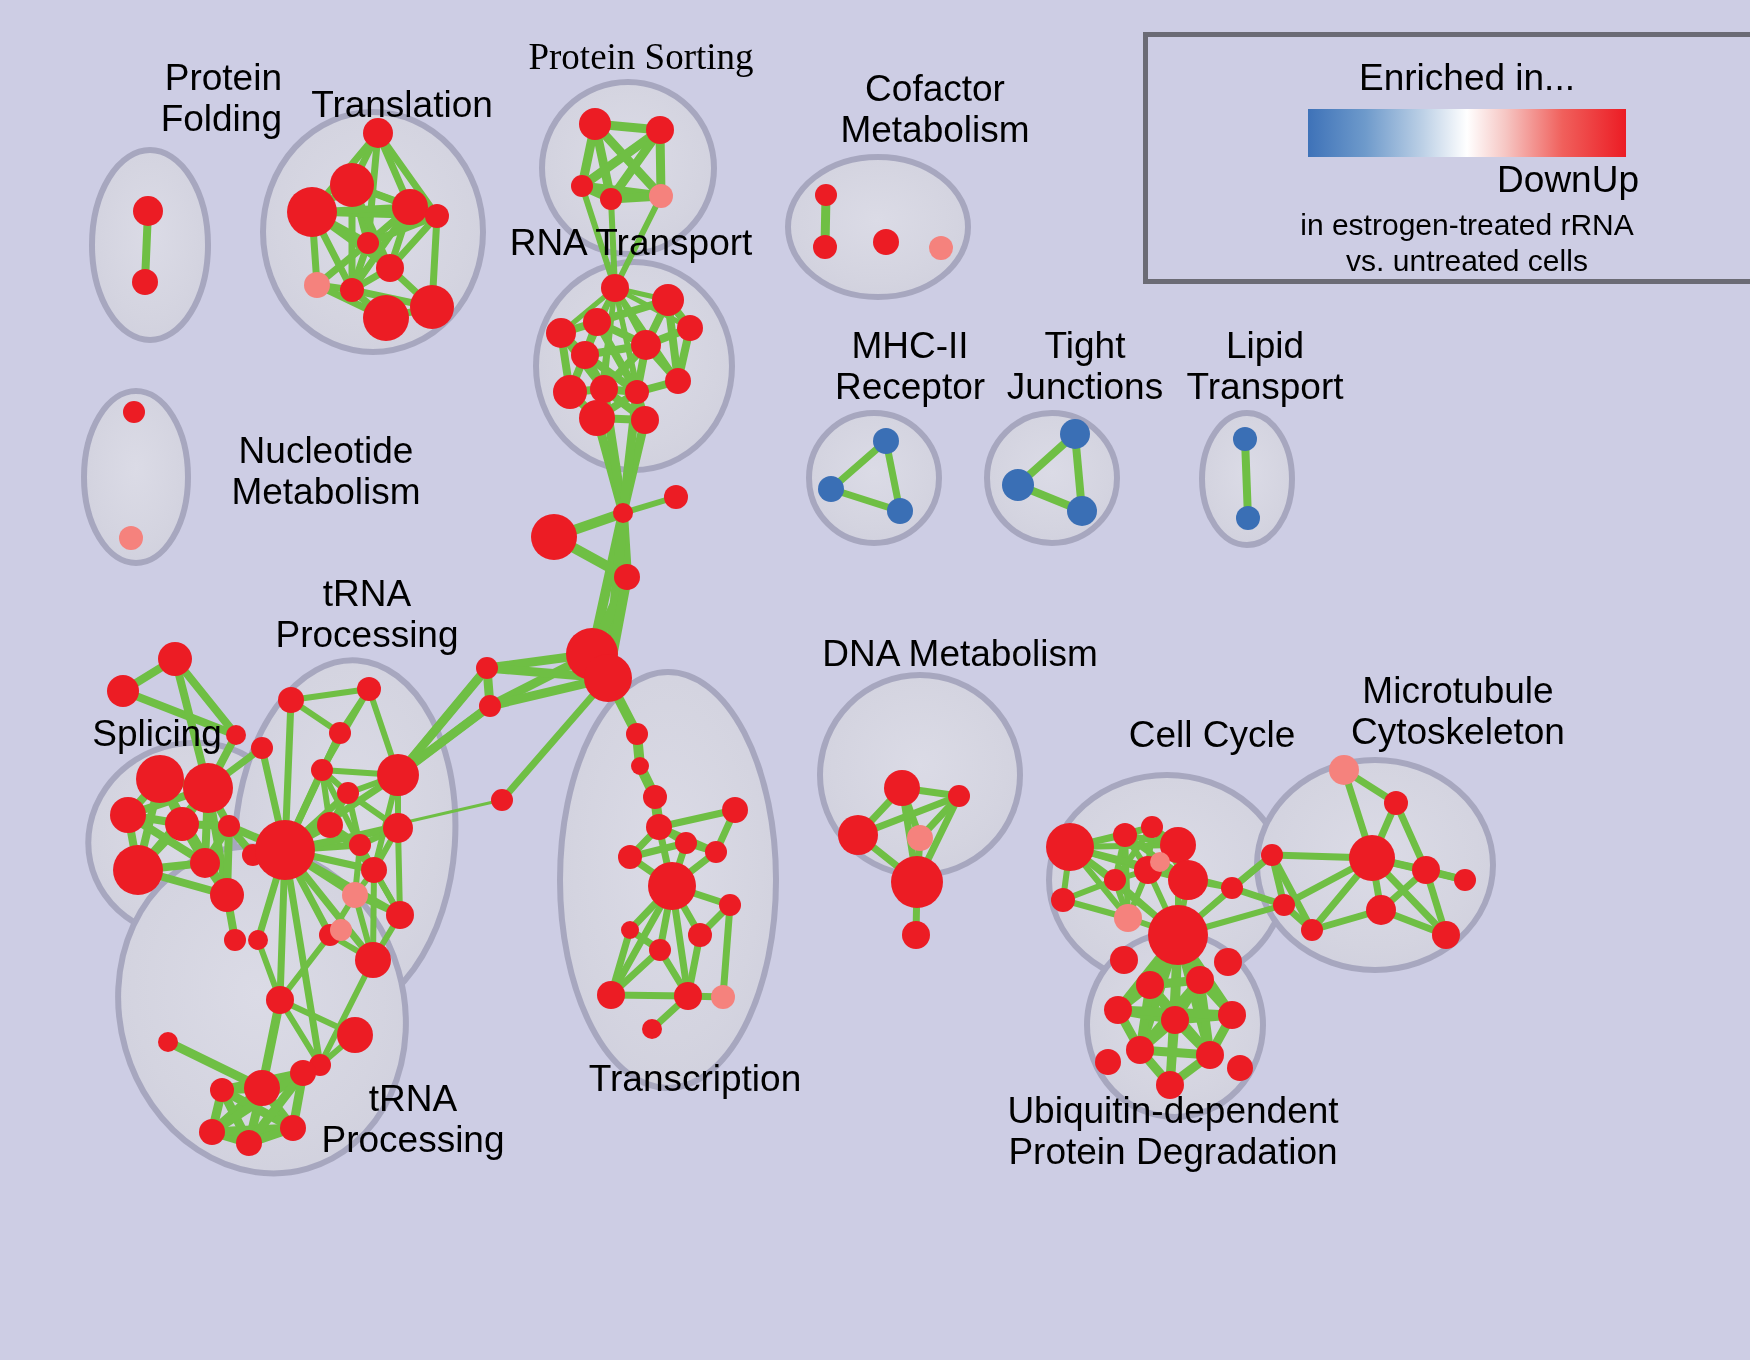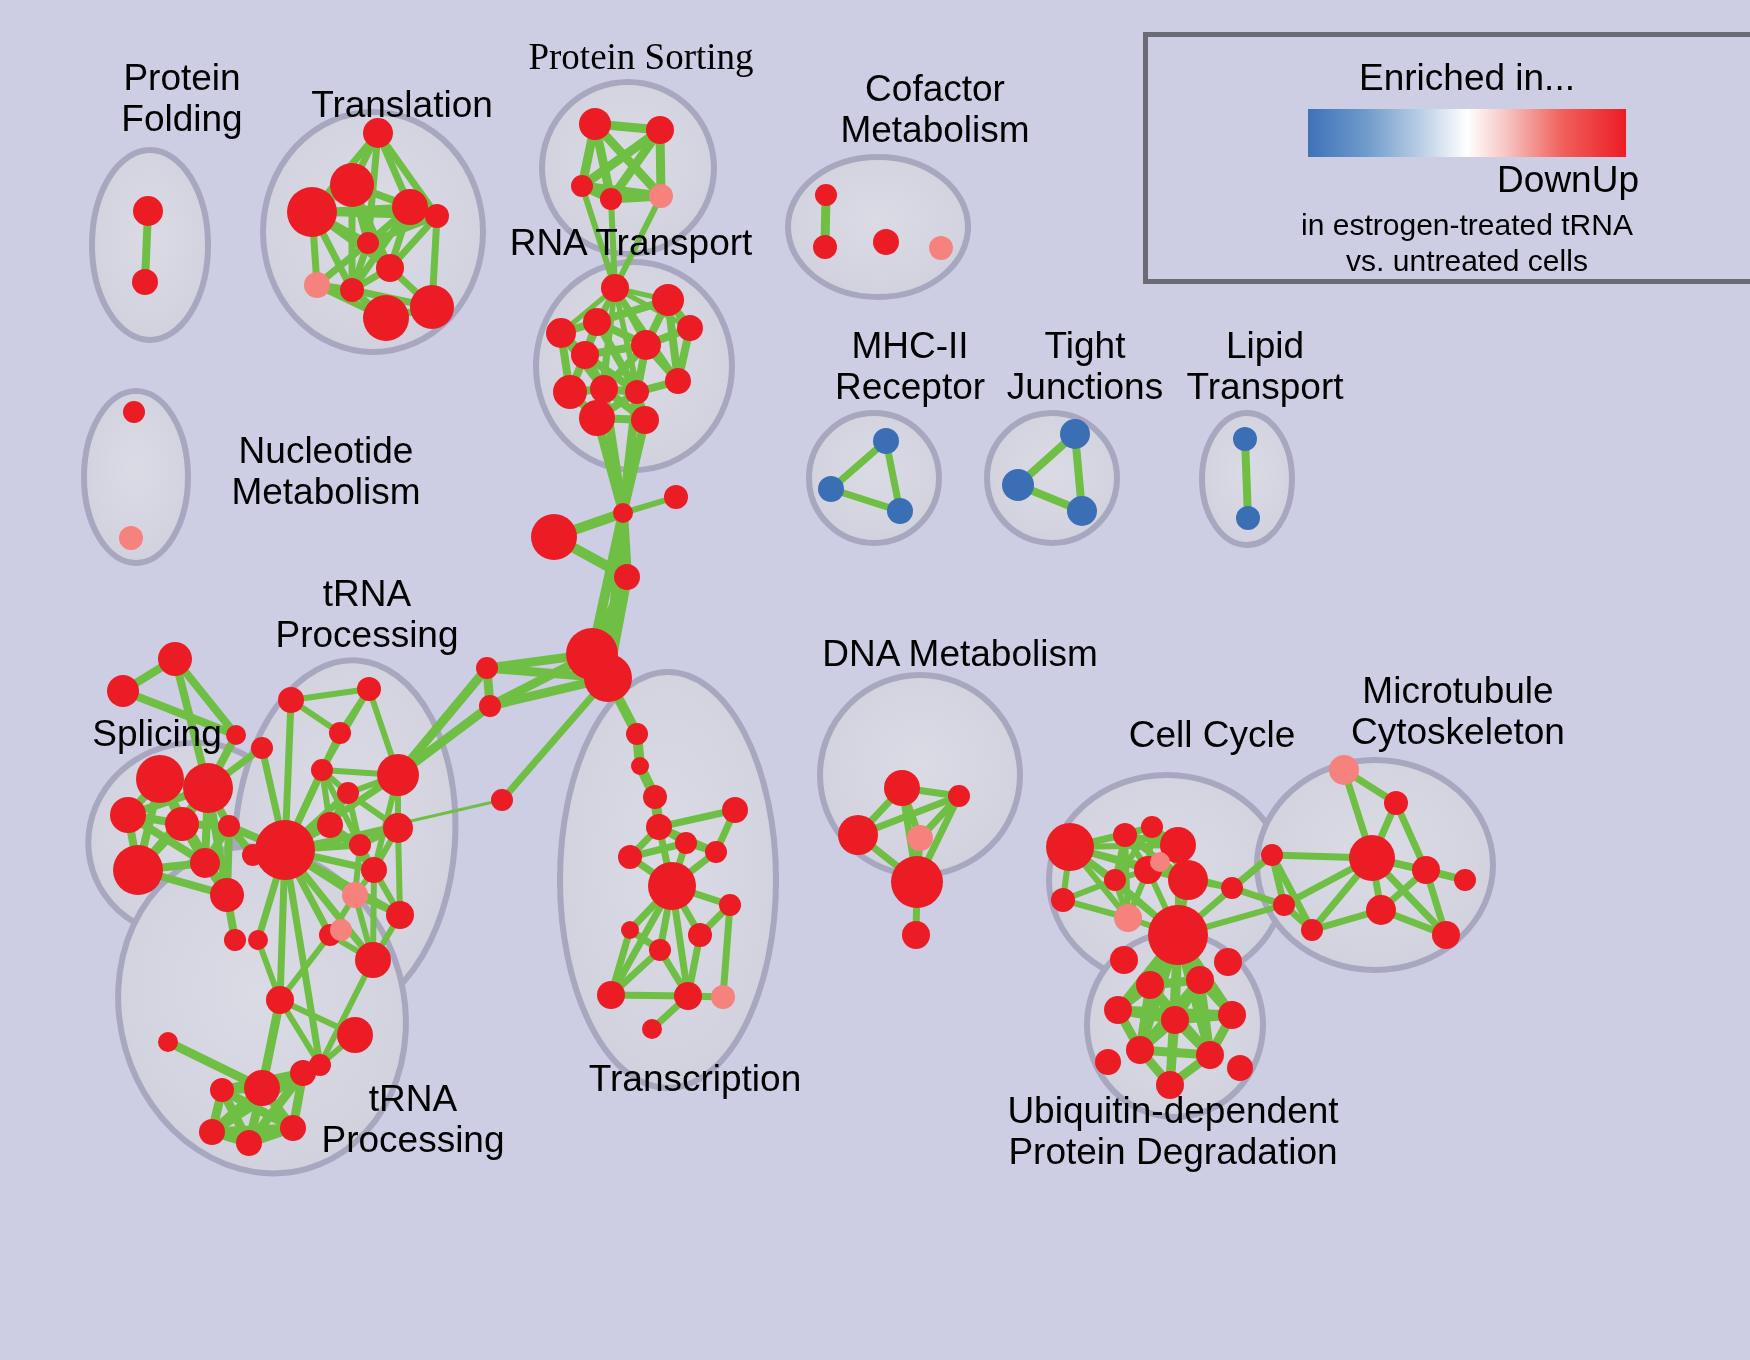--- a/index.html
+++ b/index.html
@@ -662,21 +662,21 @@
       <circle cx="1140" cy="1050" r="14" fill="#ec1c24"></circle>
       <circle cx="1210" cy="1055" r="14" fill="#ec1c24"></circle>
       <circle cx="1170" cy="1085" r="14" fill="#ec1c24"></circle>
       <circle cx="1124" cy="960" r="14" fill="#ec1c24"></circle>
       <circle cx="1228" cy="962" r="14" fill="#ec1c24"></circle>
       <circle cx="1108" cy="1062" r="13" fill="#ec1c24"></circle>
       <circle cx="1240" cy="1068" r="13" fill="#ec1c24"></circle>
     </g>
   </svg>
 
-  <div class="lbl" style="left:82px;top:57px;width:200px;text-align:center;">Protein
+  <div class="lbl" style="left:82px;top:57px;width:200px;text-align:right;">Protein
 Folding</div>
   <div class="lbl" style="left:292px;top:36px;width:220px;margin-top:48px;">Translation</div>
   <div class="lbl" style="left:506px;top:36px;width:270px;font-family:Liberation Serif, serif;">Protein Sorting</div>
   <div class="lbl" style="left:800px;top:68px;width:270px;">Cofactor
 Metabolism</div>
   <div class="lbl" style="left:506px;top:222px;width:250px;">RNA Transport</div>
   <div class="lbl" style="left:975px;top:325px;width:220px;">Tight
 Junctions</div>
   <div class="lbl" style="left:800px;top:325px;width:220px;">MHC-II
 Receptor</div>
@@ -698,18 +698,18 @@
 Protein Degradation</div>
 
   <div id="legend">
     <div id="legend-title">Enriched in...</div>
     <div id="legend-bar"></div>
     <div id="legend-ends">
       <span class="lg-end">Down</span>
       <span class="lg-end">Up</span>
     </div>
     <div id="legend-sub">
-      <div>in estrogen-treated tRNA</div>
+      <div>in estrogen-treated rRNA</div>
       <div>vs. untreated cells</div>
     </div>
   </div>
 
 </div>
 
 </body></html>

